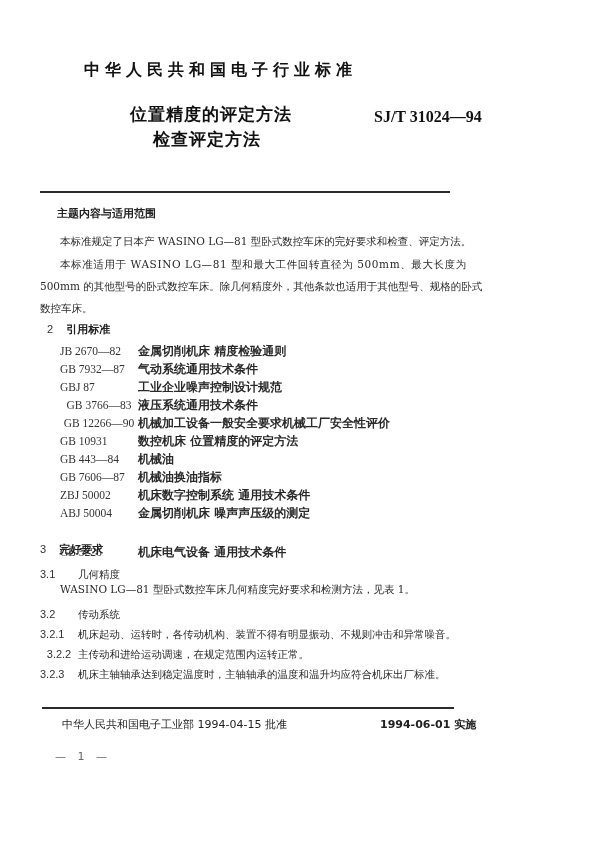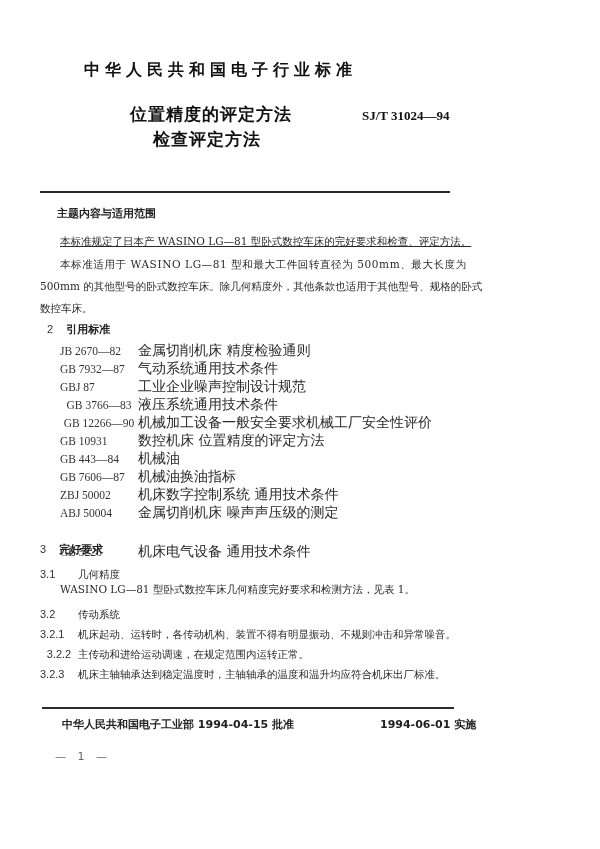--- a/index.html
+++ b/index.html
@@ -4,45 +4,45 @@
 <style>
   html, body { margin: 0; padding: 0; background: #ffffff; }
   body {
     width: 600px; height: 849px; position: relative; overflow: hidden;
     font-family: "DejaVu Sans", sans-serif; color: #1a1a1a;
   }
   .abs { position: absolute; white-space: nowrap; }
   .org { left: 84px; top: 60px; font-size: 16px; font-weight: bold; letter-spacing: 5px; color: #111; }
   .title1 { left: 130px; top: 103px; font-size: 17px; font-weight: bold; letter-spacing: 1px; color: #111; }
   .title2 { left: 153px; top: 128px; font-size: 17px; font-weight: bold; letter-spacing: 1px; color: #111; }
-  .stdno { left: 362px; top: 108px; font-size: 13px; font-weight: bold; font-family: "Liberation Serif", serif; color: #111; }
+  .stdno { left: 374px; top: 108px; font-size: 16px; font-weight: bold; font-family: "Liberation Serif", serif; color: #111; }
   .rule { position: absolute; height: 2px; background: #2a2a2a; }
   .h1 { font-size: 11px; font-weight: bold; color: #222; }
   .body { font-size: 10.5px; color: #2a2a2a; font-family: "DejaVu Serif", serif; }
   .ref-code { font-family: "Liberation Serif", serif; font-size: 11.5px; color: #333; }
-  .ref-title { font-size: 14px; color: #2a2a2a; font-family: "DejaVu Serif", serif; }
+  .ref-title { font-size: 12px; color: #2a2a2a; font-family: "DejaVu Serif", serif; font-weight: bold; }
   .secnum { font-family: "Liberation Sans", sans-serif; font-size: 11px; color: #333; }
-  .footer-l { left: 62px; top: 717px; font-size: 11px; font-weight: bold; color: #222; }
+  .footer-l { left: 62px; top: 717px; font-size: 11px; font-weight: normal; color: #222; }
   .footer-r { left: 380px; top: 717px; font-size: 11px; font-weight: bold; color: #222; }
   .pageno { left: 55px; top: 750px; font-size: 11px; color: #666; letter-spacing: 4px; }
 </style>
 </head>
 <body>
 
 <div>
 
   <div class="abs org">中华人民共和国电子行业标准</div>
   <div class="abs title1">位置精度的评定方法</div>
   <div class="abs title2">检查评定方法</div>
   <div class="abs stdno">SJ/T 31024—94</div>
 
   <div class="rule" style="left:40px; top:191px; width:410px;"></div>
 
   <div class="abs h1" style="left:57px; top:206px;">主题内容与适用范围</div>
-  <div class="abs body" style="left:60px; top:235px;text-decoration:underline;">本标准规定了日本产 WASINO LG—81 型卧式数控车床的完好要求和检查、评定方法。</div>
+  <div class="abs body" style="left:60px; top:235px;">本标准规定了日本产 WASINO LG—81 型卧式数控车床的完好要求和检查、评定方法。</div>
   <div class="abs body" style="left:60px; top:258px; letter-spacing:0.6px;">本标准适用于 WASINO  LG—81 型和最大工件回转直径为 500mm、最大长度为</div>
   <div class="abs body" style="left:40px; top:280px;">500mm 的其他型号的卧式数控车床。除几何精度外，其他条款也适用于其他型号、规格的卧式</div>
   <div class="abs body" style="left:40px; top:302px;">数控车床。</div>
 
   <div class="abs" style="left:47px; top:318px;">
     <span class="secnum">2</span>
     <span class="h1" style="margin-left:8px;">引用标准</span>
   </div>
 
   <div>

